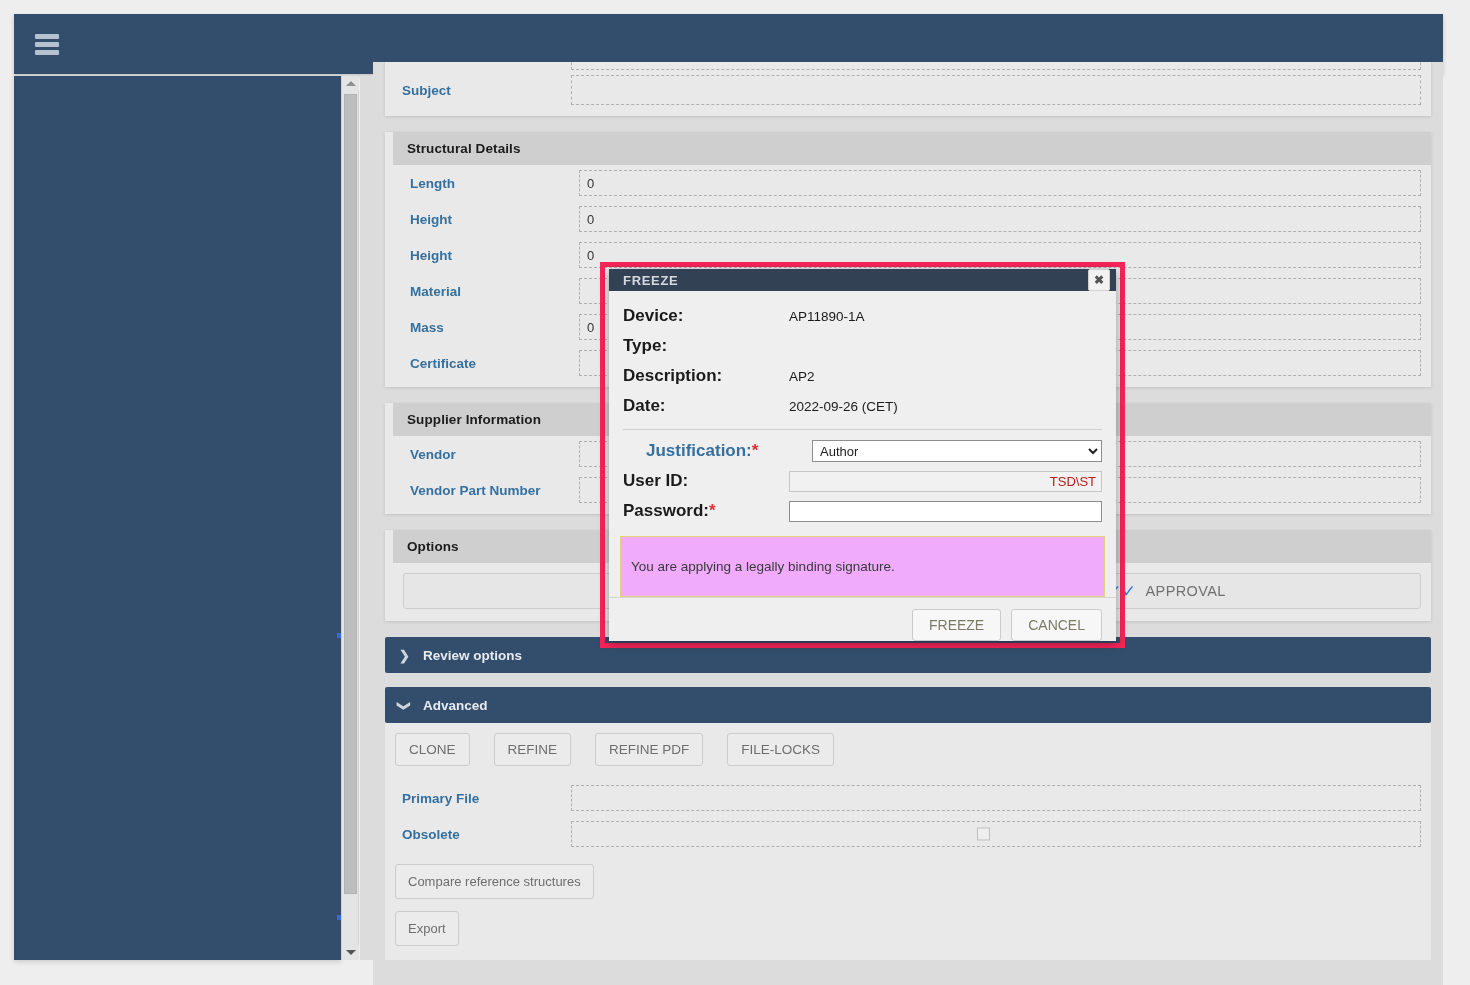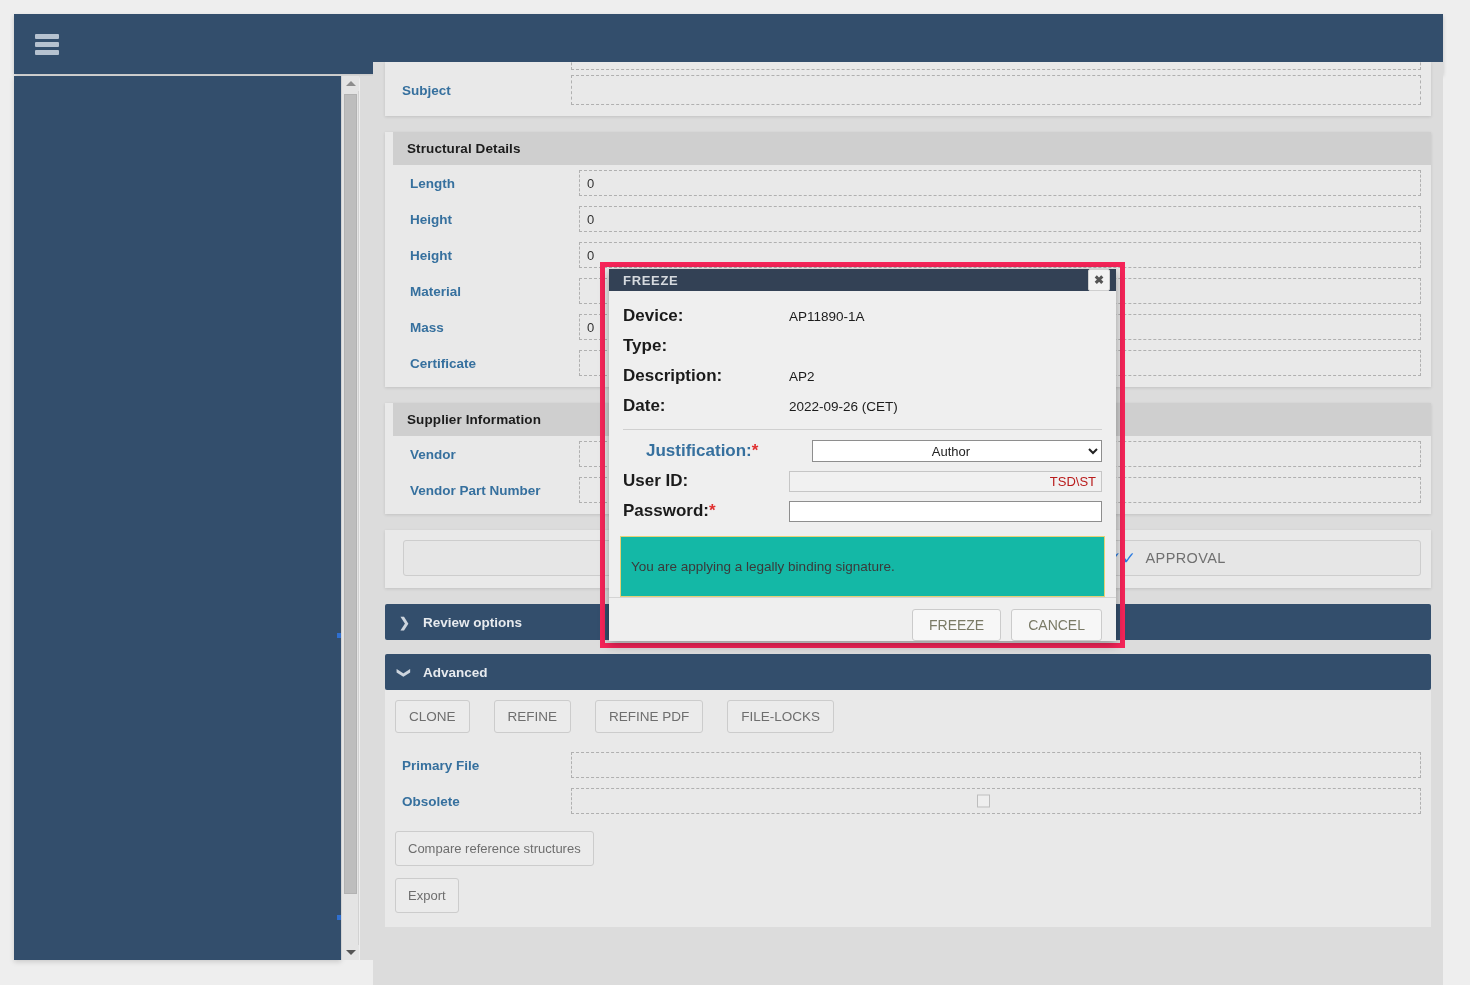--- a/index.html
+++ b/index.html
@@ -257,25 +257,25 @@
 
   .minput {
     width: 330px; height: 21px;
     border: 1px solid #8e8e8e;
     background: #ffffff;
     font-size: 13px; color: #222;
     padding: 0 5px;
     font-family: "Liberation Sans", sans-serif;
   }
   .minput.readonly { background: #f1f1f1; color: #b91c1c; border-color: #c6c6c6; text-align: right; }
-  select.minput { height: 22px; width: 330px; padding: 0 3px; text-align: center; }
+  select.minput { height: 22px; width: 330px; padding: 0 3px; }
 
   .banner {
     margin: 10px 0 0 0;
-    background: #14b8a6;
+    background: #f0abfc;
     border: 1px solid #e5d176;
     color: #3a3a3a;
     font-size: 13.5px;
     padding: 22px 10px;
     width: 485px;
     margin-left: -3px;
   }
   .modal-foot {
     margin-top: auto;
     border-top: 1px solid #d4d4d4;
@@ -373,20 +373,21 @@
         <div class="fval"></div>
       </div>
       <div class="frow">
         <div class="flabel">Vendor Part Number</div>
         <div class="fval"></div>
       </div>
       <div style="height:6px"></div>
     </div>
 
     <div class="section">
+      <div class="section-head">Options</div>
       <div class="optbar">
         <div class="optbtn">
           <span class="ico-lock"></span>
           <span>FREEZE</span>
         </div>
         <div class="optbtn">
           <span class="ico-check">✓✓</span>
           <span>APPROVAL</span>
         </div>
       </div>

